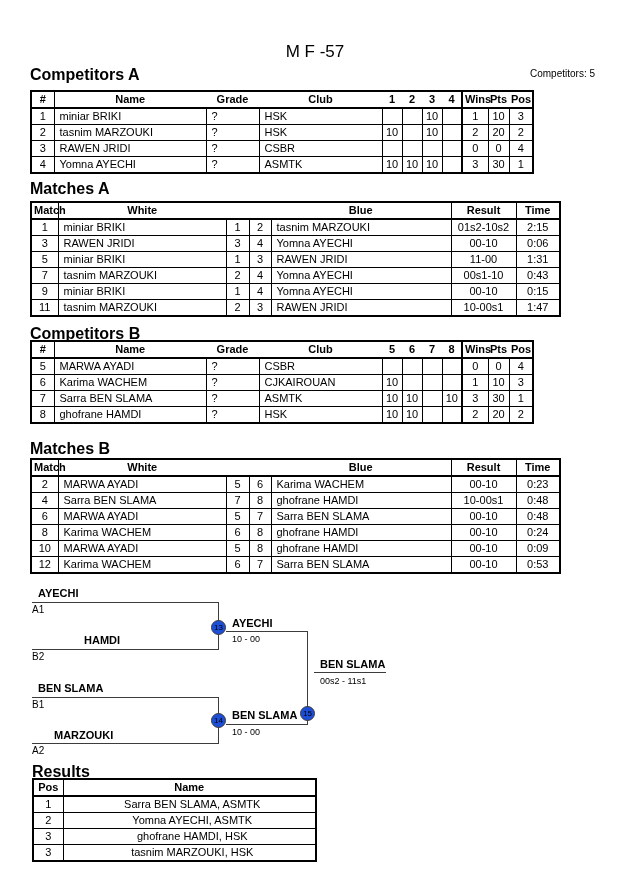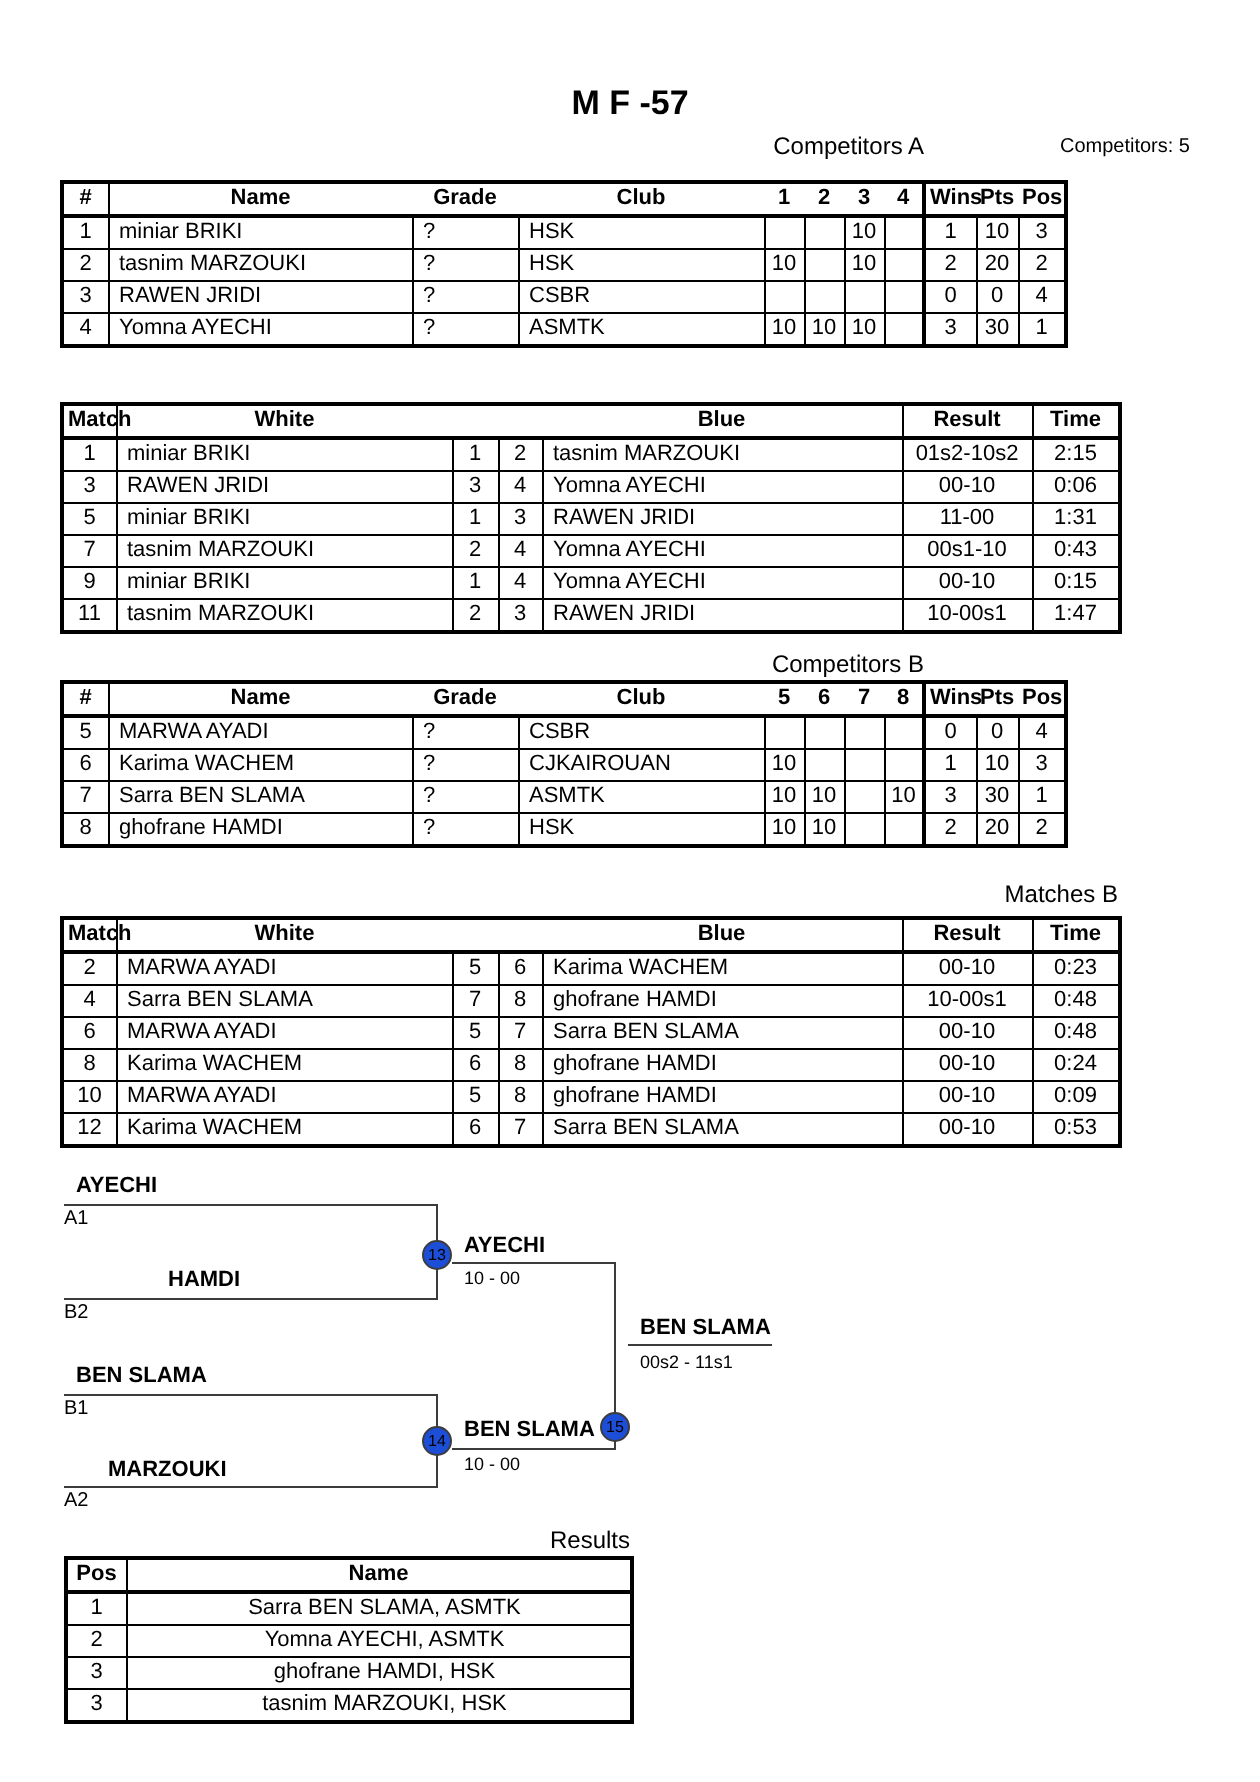--- a/index.html
+++ b/index.html
@@ -1,22 +1,22 @@
 <!DOCTYPE html>
 <html><head>
 <meta charset="utf-8">
 <style>
   html,body { margin:0; padding:0; background:#fff; }
   .page { position:relative; width:630px; height:891px; background:#fff;
           font-family:"Liberation Sans", sans-serif; color:#000; overflow:hidden; }
 
   .title { position:absolute; top:42px; left:0; width:630px; text-align:center;
-           font-size:17px; font-weight:bold; }
-
-  .heading { position:absolute; font-size:12px; font-weight:normal; text-align:right; white-space:nowrap; }
+           font-size:17px; font-weight:normal; }
+
+  .heading { position:absolute; font-size:16px; font-weight:bold; text-align:left; white-space:nowrap; }
   .h-comp-a   { top:66px;  left:30px; width:432px; }
   .h-match-a  { top:180px; left:30px; width:529px; }
   .h-comp-b   { top:325px; left:30px; width:432px; }
   .h-match-b  { top:440px; left:30px; width:529px; }
   .h-results  { top:763px; left:32px; width:283px; }
 
   .comp-count { position:absolute; top:68px; left:400px; width:195px;
                 text-align:right; font-size:10px; }
 
   table { position:absolute; border-collapse:collapse; table-layout:fixed;
@@ -143,20 +143,21 @@
           <td>10</td>
           <td>10</td>
           <td></td>
           <td>3</td>
           <td>30</td>
           <td>1</td>
         </tr>
       </tbody>
   </table>
 
+  <div class="heading h-match-a">Matches A</div>
 
   <table class="tbl-match tbl-match-a">
     <colgroup>
         <col style="width:27px">
         <col style="width:168px">
         <col style="width:23px">
         <col style="width:22px">
         <col style="width:180px">
         <col style="width:65px">
         <col style="width:44px">

